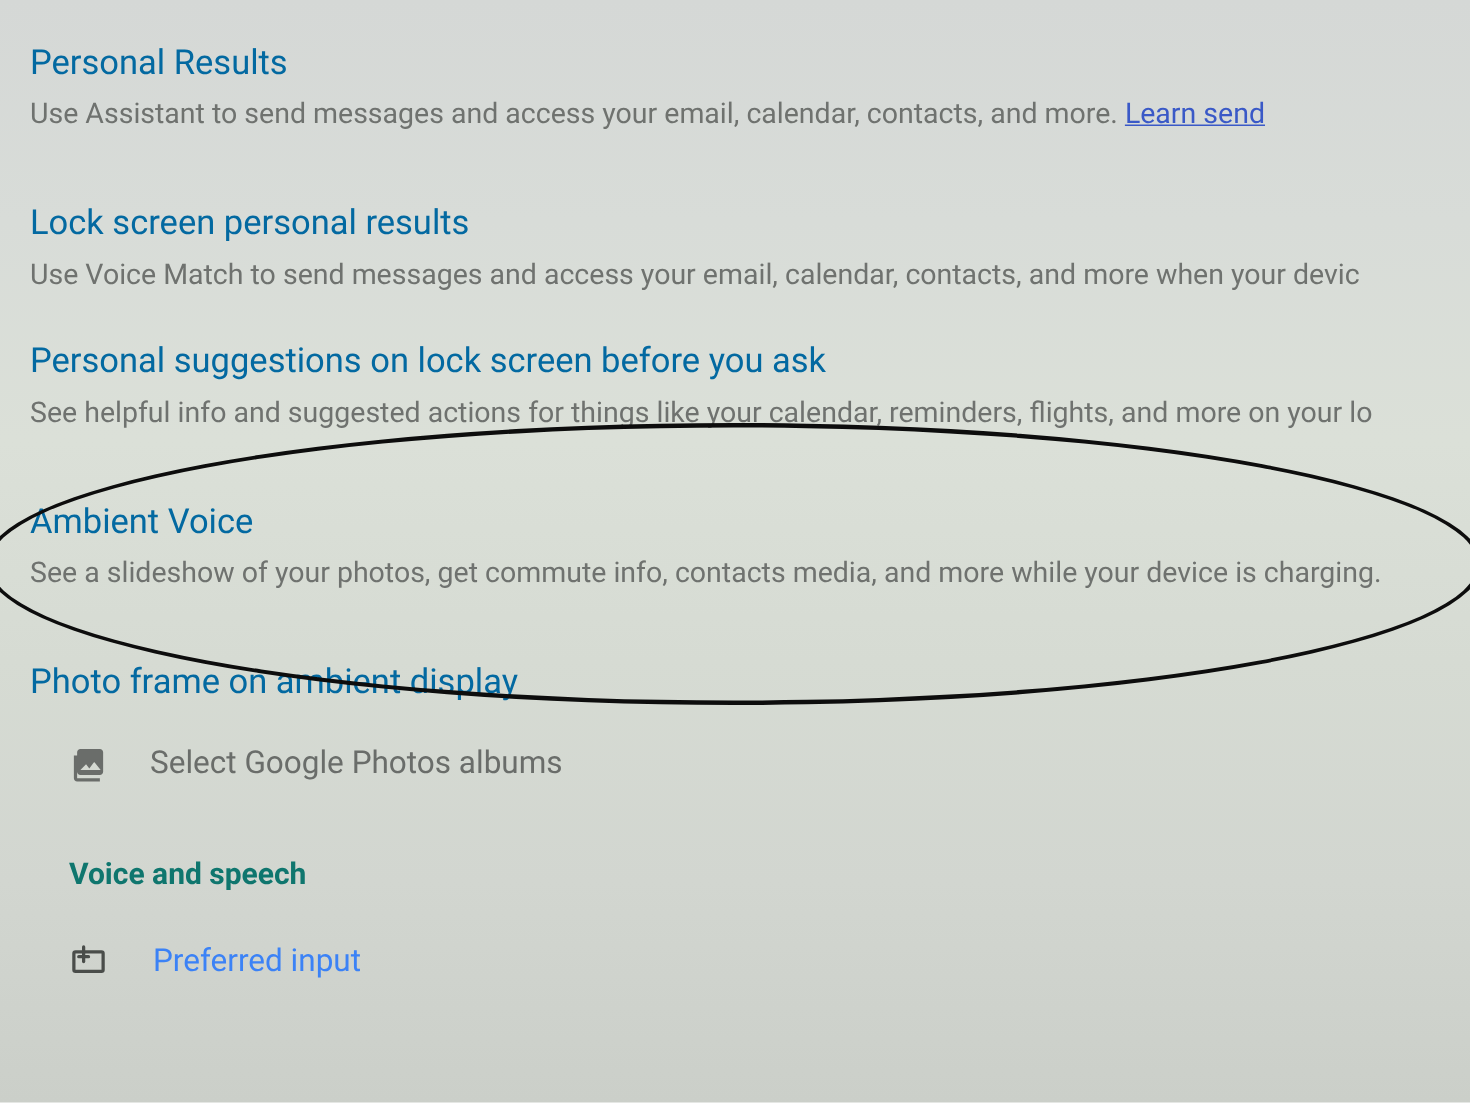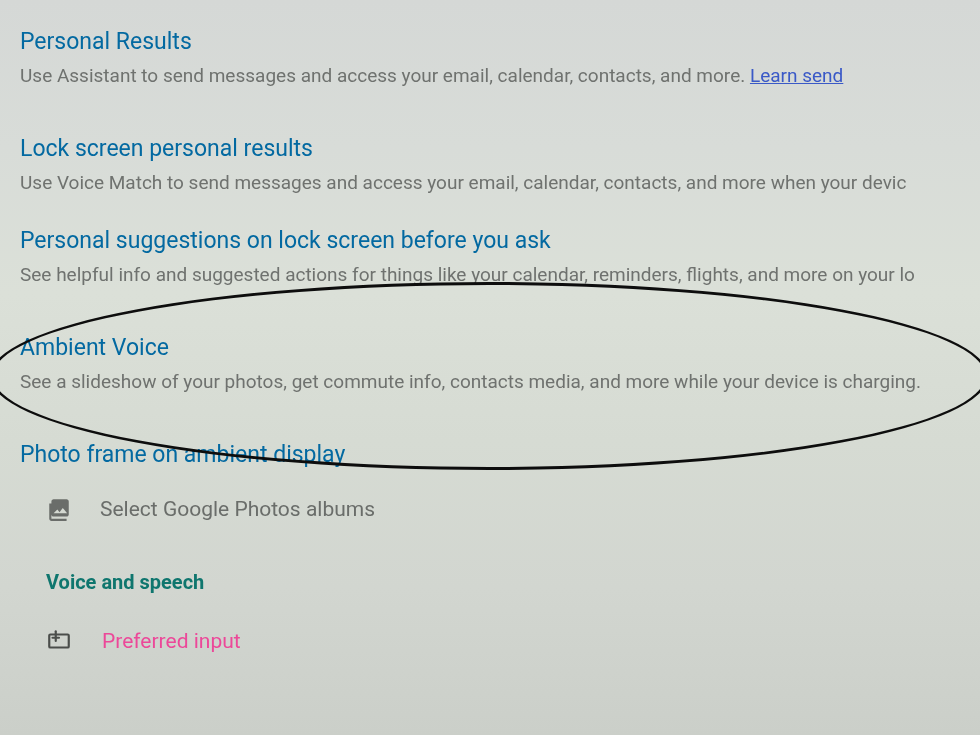--- a/index.html
+++ b/index.html
@@ -75,21 +75,21 @@
       align-items: center;
       padding-left: 26px;
       gap: 30px;
     }
     .pref-icon {
       width: 26px;
       height: 26px;
     }
     .pref-label {
       font-size: 21px;
-      color: #ec4899;
+      color: #3b82f6;
       font-weight: 400;
     }
     .ambient-block { margin-bottom: 46px; }
     .lock-block { margin-bottom: 32px; }
   </style>
 </head>
 <body>
 
 <div class="setting-block">
   <div class="setting-title">Personal Results</div>

